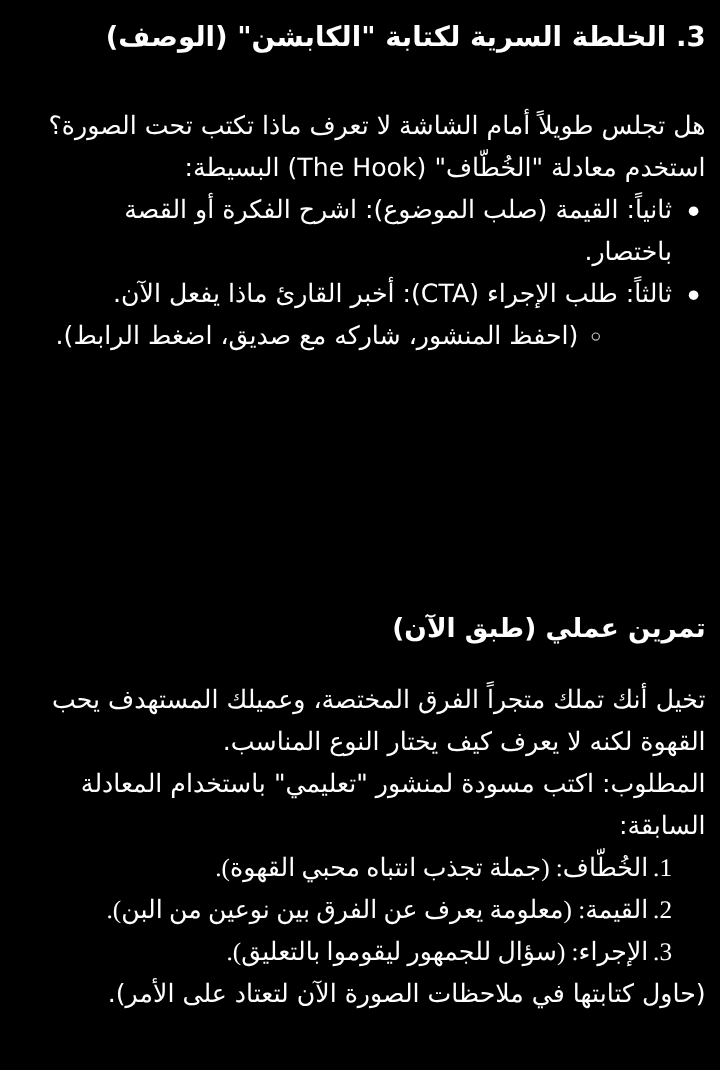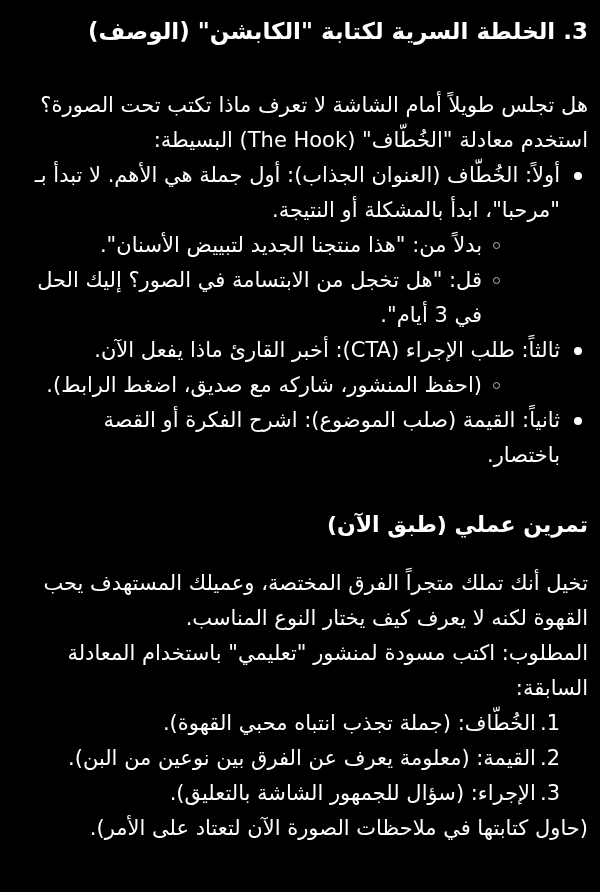--- a/index.html
+++ b/index.html
@@ -86,65 +86,59 @@
       line-height: 34px;
     }
     .exercise { top: 566px; }
     ol.steps {
       list-style: none;
       margin: 0;
       padding: 0;
     }
     ol.steps > li {
       padding-right: 28px;
+      font-family: Liberation Serif, serif;
     }
     .num { margin-left: 4px; }
   </style>
 </head>
 <body>
 
 <div class="page">
 
   <div class="h3">3. الخلطة السرية لكتابة "الكابشن" (الوصف)</div>
 
   <div class="block intro">
     <div>هل تجلس طويلاً أمام الشاشة لا تعرف ماذا تكتب تحت الصورة؟ استخدم معادلة "الخُطّاف" (The Hook) البسيطة:</div>
 
     <ul class="bullets">
       <li>
-        <span>أولاً: الخُطّاف (العنوان الجذاب): أول جملة هي الأهم. لا تبدأ بـ "مرحبا"، ابدأ بالمشكلة أو النتيجة.</span>
-        <ul class="sub">
-          <li>بدلاً من: "هذا منتجنا الجديد لتبييض الأسنان".</li>
-          <li>قل: "هل تخجل من الابتسامة في الصور؟ إليك الحل في 3 أيام".</li>
-        </ul>
+        <span>ثانياً: القيمة (صلب الموضوع): اشرح الفكرة أو القصة باختصار.</span>
       </li>
       <li>
         <span>ثالثاً: طلب الإجراء (CTA): أخبر القارئ ماذا يفعل الآن.</span>
         <ul class="sub">
           <li>(احفظ المنشور، شاركه مع صديق، اضغط الرابط).</li>
         </ul>
-      </li>
-      <li>
-        <span>ثانياً: القيمة (صلب الموضوع): اشرح الفكرة أو القصة باختصار.</span>
       </li>
     </ul>
   </div>
 
   <div class="exercise-title">تمرين عملي (طبق الآن)</div>
 
   <div class="block exercise">
     <div>تخيل أنك تملك متجراً الفرق المختصة، وعميلك المستهدف يحب القهوة لكنه لا يعرف كيف يختار النوع المناسب.</div>
     <div>المطلوب: اكتب مسودة لمنشور "تعليمي" باستخدام المعادلة السابقة:</div>
     <ol class="steps">
       <li>
         <span class="num">1.</span><span>الخُطّاف: (جملة تجذب انتباه محبي القهوة).</span>
       </li>
       <li>
         <span class="num">2.</span><span>القيمة: (معلومة يعرف عن الفرق بين نوعين من البن).</span>
       </li>
       <li>
-        <span class="num">3.</span><span>الإجراء: (سؤال للجمهور الشاشة بالتعليق).</span>
+        <span class="num">3.</span><span>الإجراء: (سؤال للجمهور ليقوموا بالتعليق).</span>
       </li>
     </ol>
     <div>(حاول كتابتها في ملاحظات الصورة الآن لتعتاد على الأمر).</div>
   </div>
 
 </div>
 
 </body></html>

